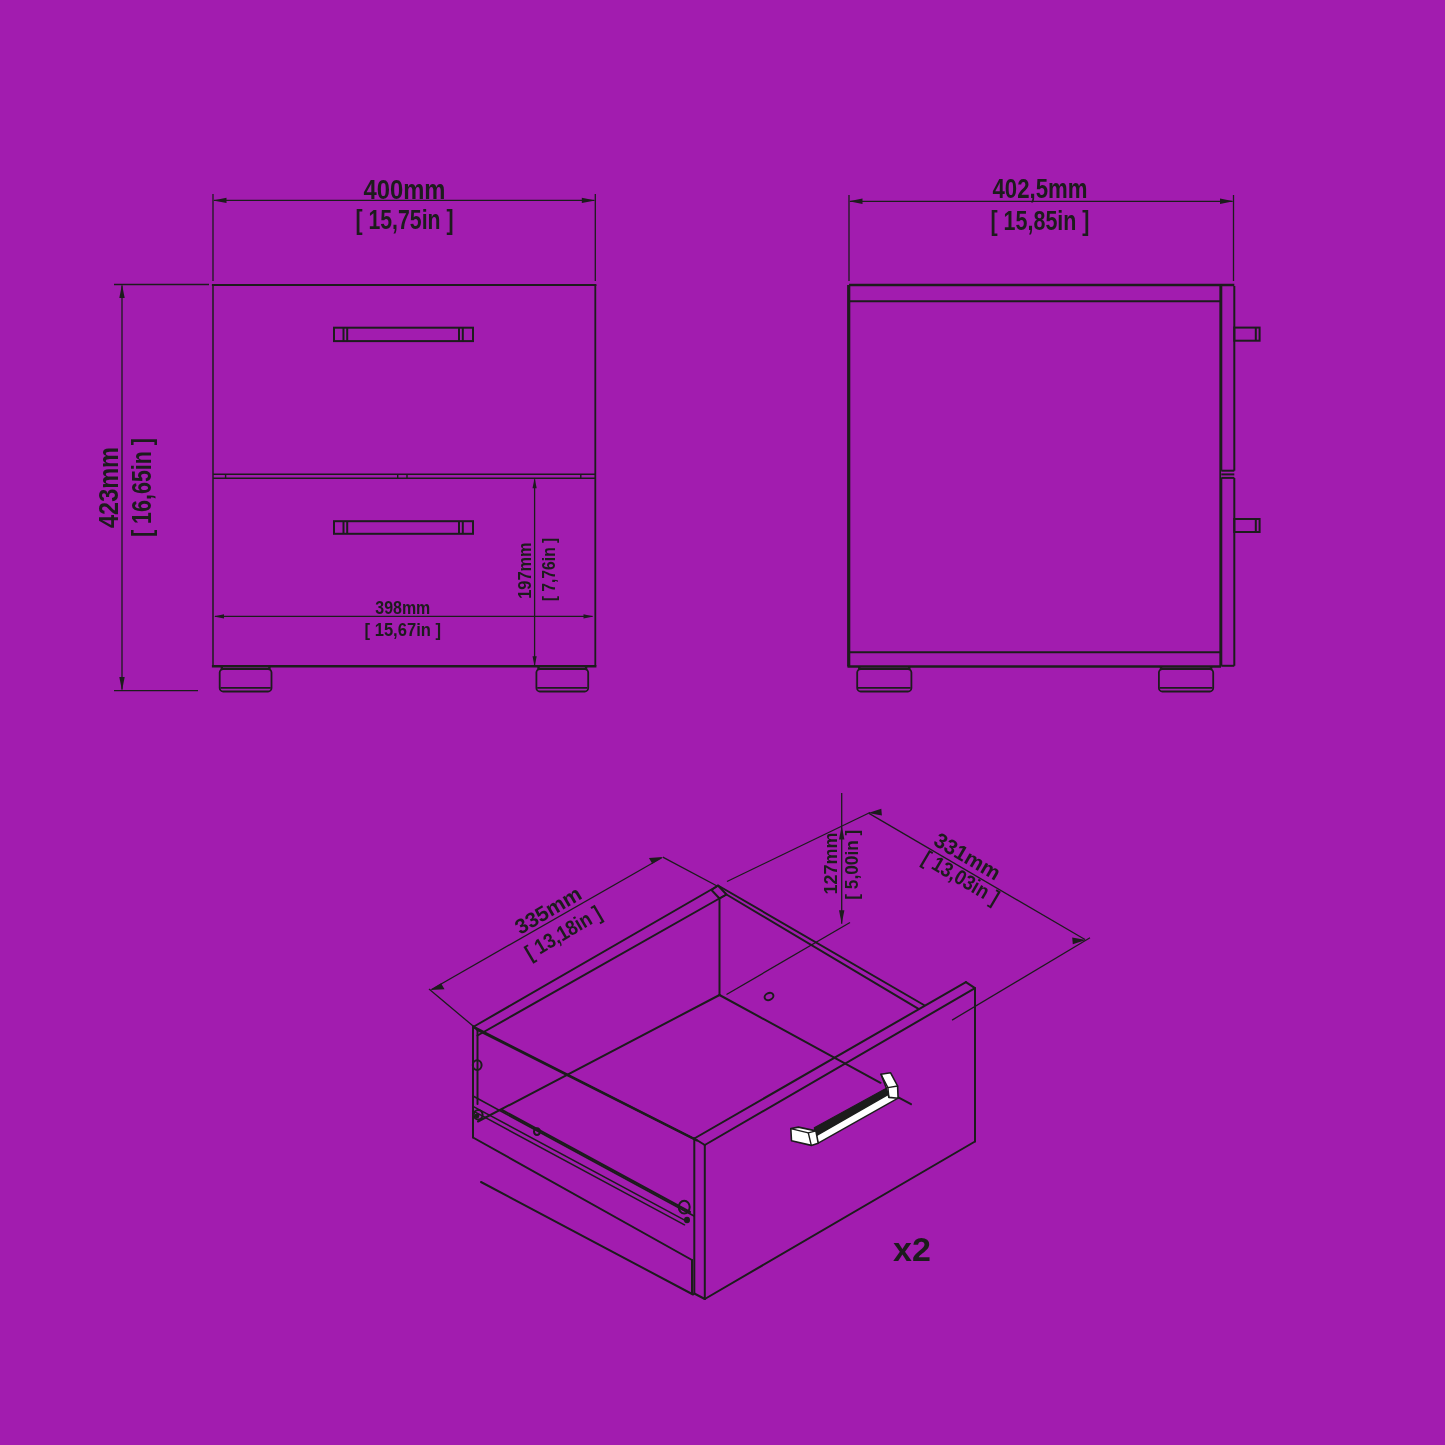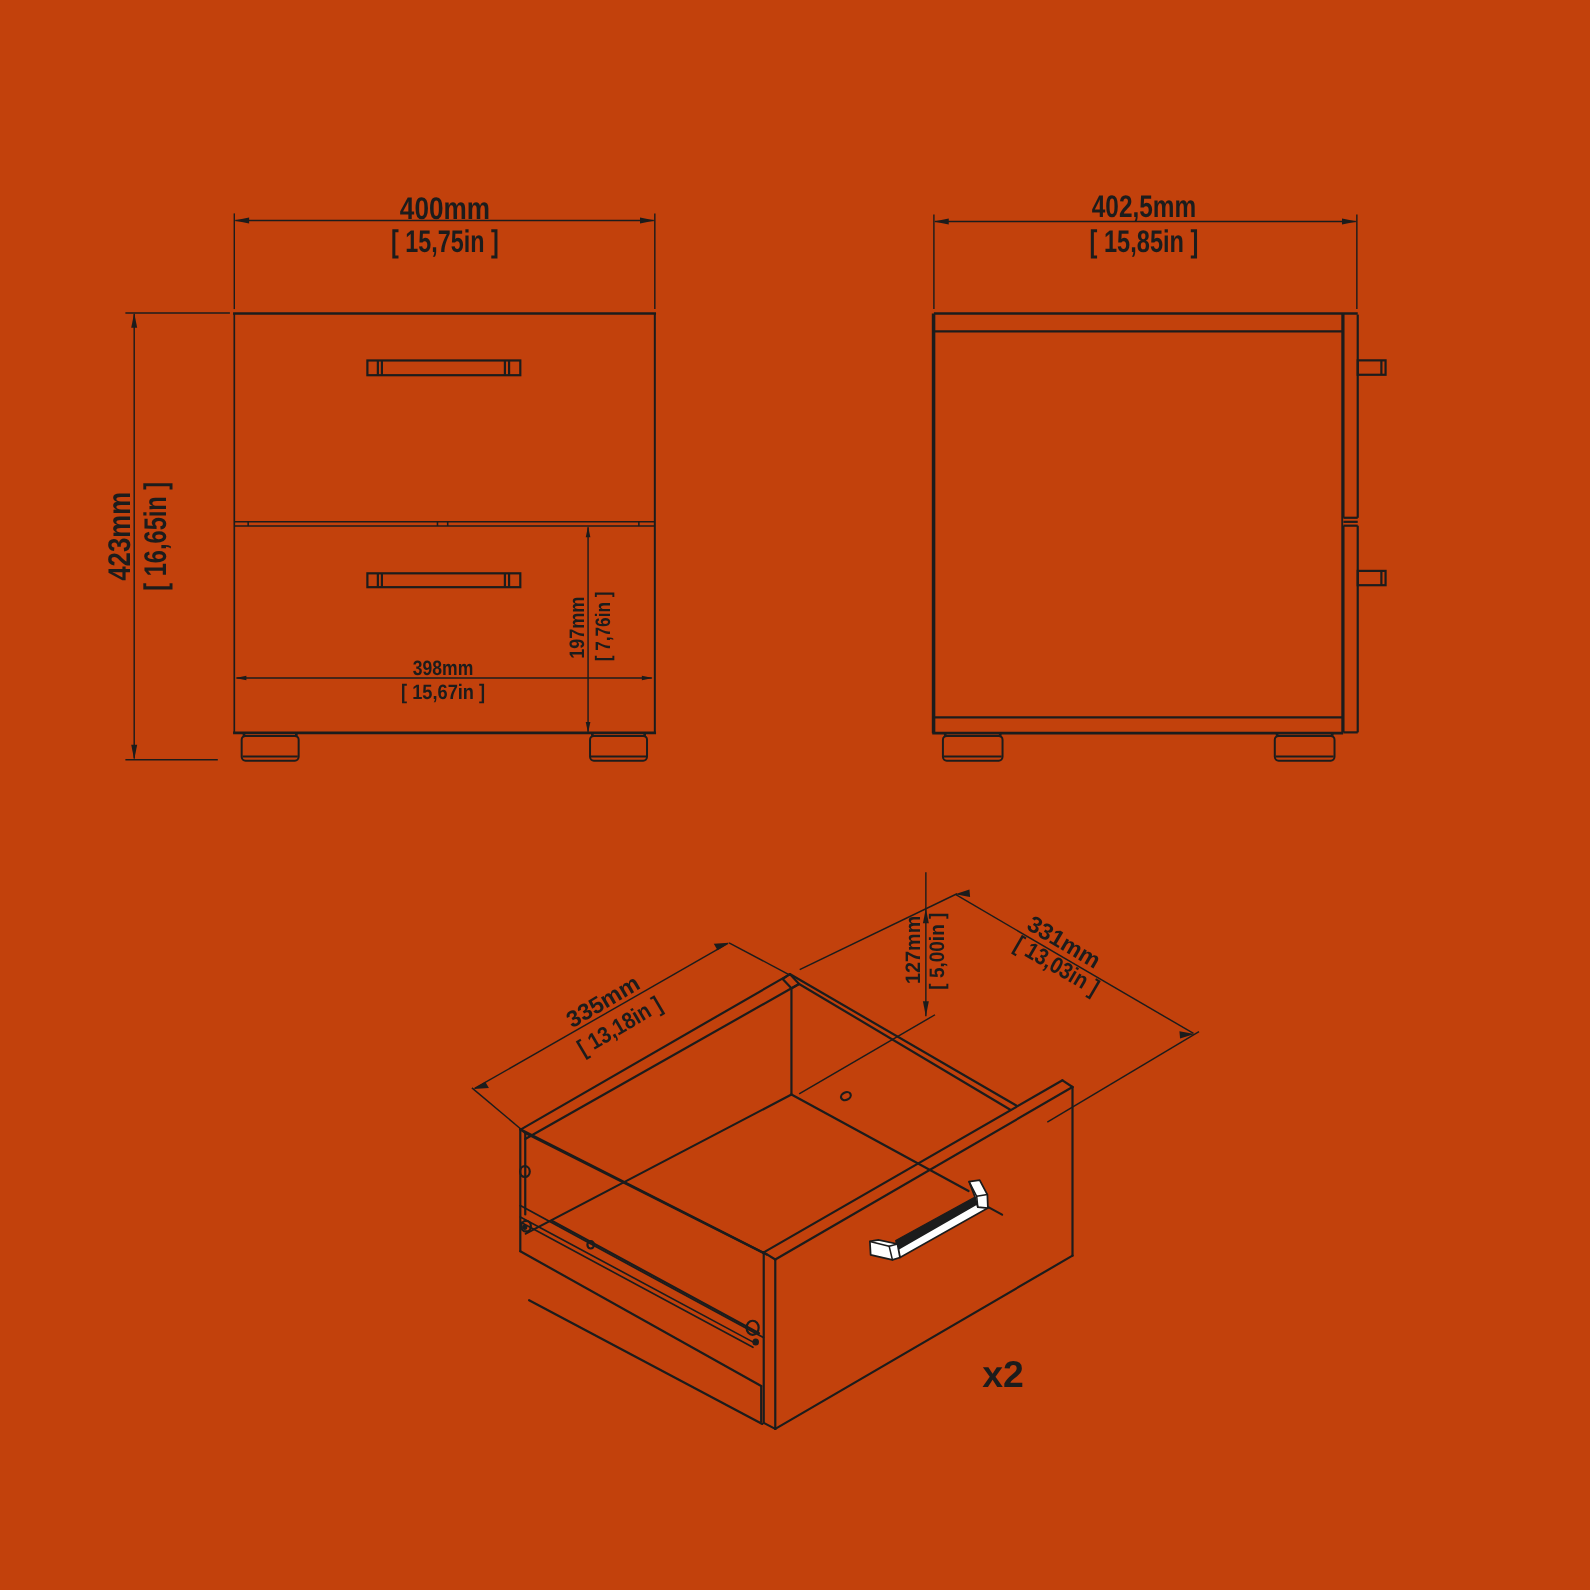--- a/index.html
+++ b/index.html
@@ -1,16 +1,16 @@
 <!DOCTYPE html>
 <html><head>
 <meta charset="utf-8">
 <style>
   html,body{margin:0;padding:0;background:#fff;}
-  .page{position:relative;width:1445px;height:1445px;background:#c2410c;overflow:hidden;}
+  .page{position:relative;width:1445px;height:1445px;background:#a21caf;overflow:hidden;}
   svg{position:absolute;left:0;top:0;}
   text{font-family:"Liberation Sans",sans-serif;font-weight:bold;fill:#1c1c1c;}
 </style>
 </head>
 <body>
 <div class="page">
 <svg width="1445" height="1445" viewBox="0 0 1445 1445">
   <defs></defs>
   <g stroke="#1c1c1c" fill="none" stroke-width="2" stroke-linejoin="miter" stroke-linecap="butt">
 

